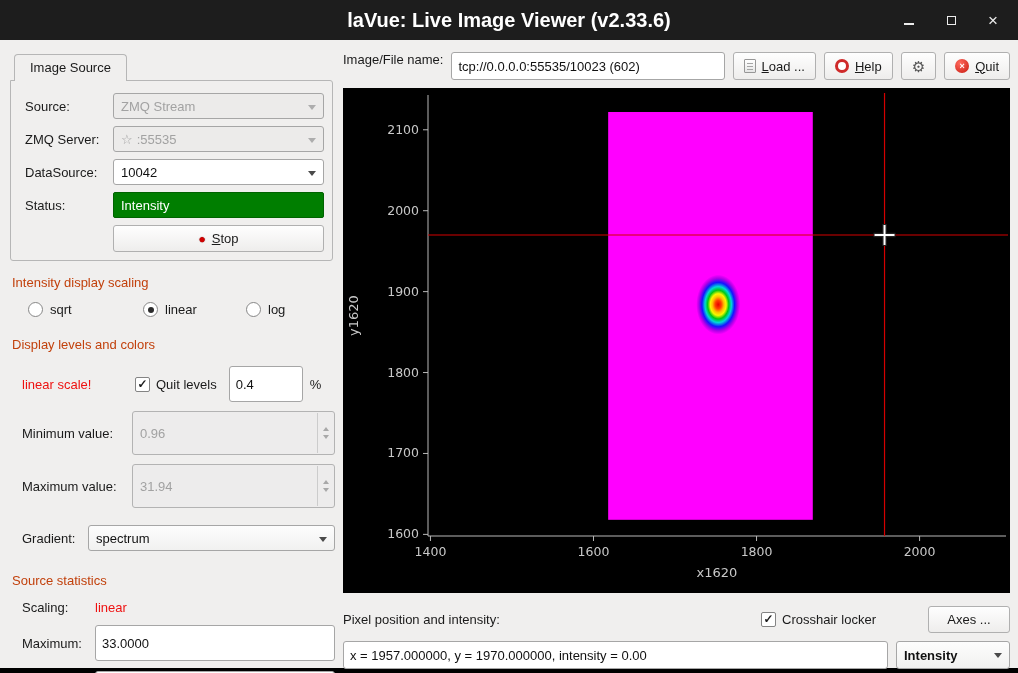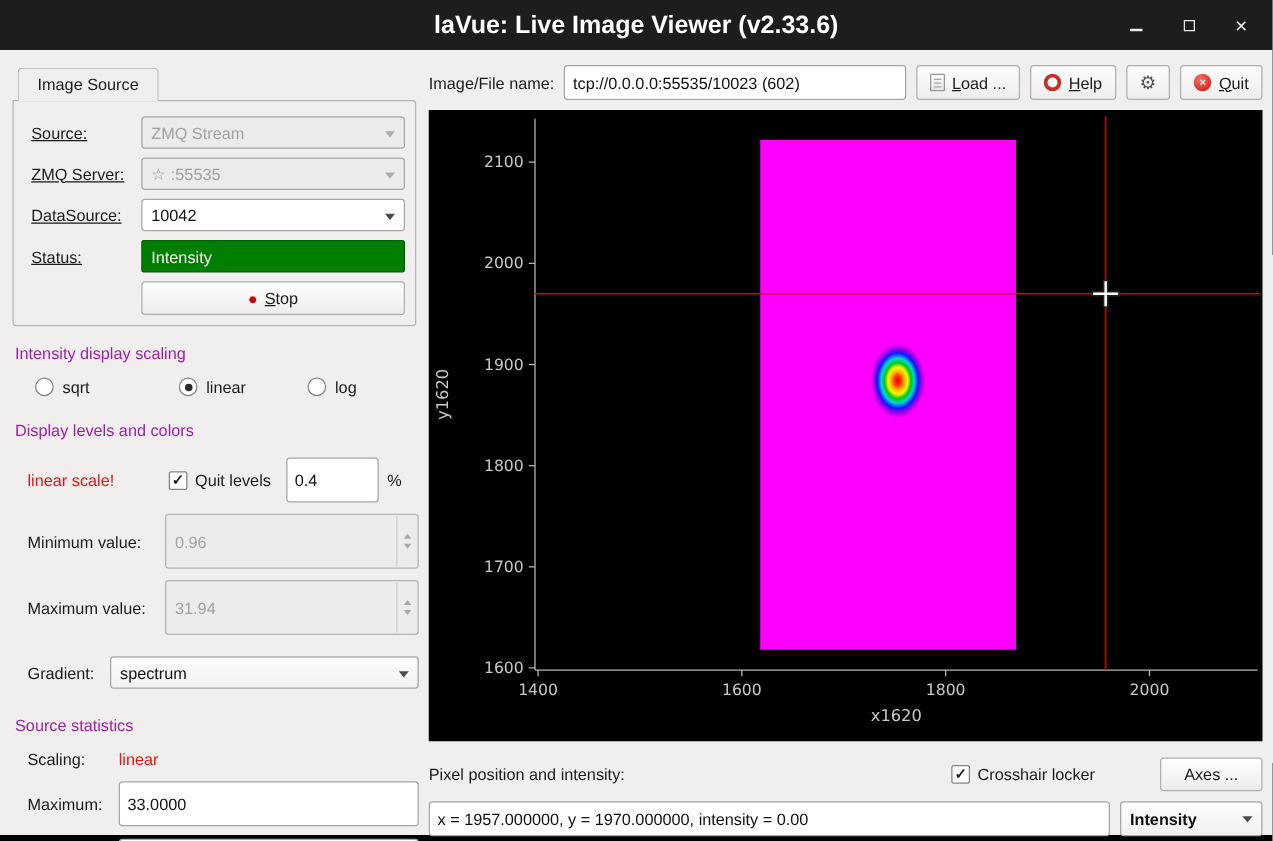--- a/index.html
+++ b/index.html
@@ -17,37 +17,37 @@
   .glyph-close { color:#ececec; font-size:17px; line-height:1; }
 
   .main { flex:1; display:flex; align-items:flex-start; }
 
   
   .left-panel { width:335px; flex:none; padding:14px 0 0 10px; }
   .tab { display:inline-block; padding:5px 15px 6px; border:1px solid #b6b6b6; border-bottom:none; border-radius:4px 4px 0 0; background:#f0efee; margin-left:4px; position:relative; z-index:2; }
   .tabpanel { width:323px; border:1px solid #b6b6b6; border-radius:0 3px 3px 3px; margin-top:-1px; background:#f0efee; padding:12px 8px 8px 12px; position:relative; z-index:1; }
   .frow { display:grid; grid-template-columns:90px 1fr; align-items:center; margin-bottom:7px; }
   .frow:last-child { margin-bottom:0; }
-  .frow > label { padding-left:2px;text-decoration:underline; }
+  .frow > label { padding-left:2px; }
 
   .combo { position:relative; height:26px; border:1px solid #a6a6a6; border-radius:3px; background:linear-gradient(#fdfdfd,#f1f1f0); padding:0 20px 0 7px; display:flex; align-items:center; gap:4px; overflow:hidden; white-space:nowrap; color:#111; }
   .combo .arrow { position:absolute; right:7px; top:11px; width:0; height:0; border-left:4px solid transparent; border-right:4px solid transparent; border-top:5px solid #4a4a4a; }
   .combo.disabled { background:#ecebea; color:#a2a2a2; }
   .combo.disabled .arrow { border-top-color:#adadad; }
   .combo.editable { background:#fff; }
 
   .textinput { height:36px; width:100%; border:1px solid #a6a6a6; border-radius:3px; background:#fff; padding:0 6px; font-family:inherit; font-size:13px; color:#111; }
   .status-box { height:26px; background:#007e00; border:1px solid #006300; border-radius:2px; color:#fff; display:flex; align-items:center; padding:0 7px; }
 
   .btn { height:27px; border:1px solid #b0b0b0; border-radius:3px; background:linear-gradient(#fefefe,#eeedec); display:inline-flex; align-items:center; justify-content:center; gap:6px; padding:0 10px; font-family:inherit; font-size:13px; color:#1a1a1a; white-space:nowrap; cursor:default; }
   .mnemonic { display:inline-block; }
   .mnemonic::first-letter { text-decoration:underline; }
   .stop-dot { color:#d00000; font-size:12px; text-shadow:0 0 1px #600; }
 
-  .section-title { margin-left:2px; color:#a21caf; }
+  .section-title { margin-left:2px; color:#c2410c; }
   .sec-scaling { margin-top:14px; }
   .sec-levels  { margin-top:20px; }
   .sec-stats   { margin-top:22px; }
 
   .radio-row { display:flex; padding-left:18px; margin-top:12px; align-items:center; }
   .radio { display:flex; align-items:center; gap:7px; }
   .radio:nth-child(1){ width:115px; } .radio:nth-child(2){ width:103px; }
   .radio .dot { width:15px; height:15px; border-radius:50%; border:1px solid #878787; background:#fff; position:relative; flex:none; }
   .radio.on .dot::after { content:""; position:absolute; left:3.5px; top:3.5px; width:6px; height:6px; border-radius:50%; background:#2b2b2b; }
 
@@ -65,21 +65,21 @@
   .spin .arrows { position:absolute; right:1px; top:1px; bottom:1px; width:16px; display:flex; flex-direction:column; align-items:center; justify-content:center; gap:4px; border-left:1px solid #cccccc; }
   .spin .arrows i { display:block; width:0; height:0; border-left:3.5px solid transparent; border-right:3.5px solid transparent; }
   .spin .arrows .up { border-bottom:4.5px solid #a8a8a8; }
   .spin .arrows .down { border-top:4.5px solid #a8a8a8; }
 
   .stats-row { display:grid; grid-template-columns:73px 1fr; align-items:center; padding-left:12px; margin-top:10px; }
   .red-val { color:#ee1111; }
 
   
   .right-panel { flex:1; padding:12px 8px 0 8px; min-width:0; }
-  .toolbar { display:flex; align-items:center; gap:8px; }
+  .toolbar { display:flex; gap:8px; }
   .toolbar .tlabel { flex:none; }
   .file-input { flex:1; min-width:0; height:28px; }
   .toolbar .btn { height:28px; flex:none; }
   .icon-doc { width:12px; height:14px; background:linear-gradient(#fff,#e6e6e6); border:1px solid #979797; border-radius:1px; position:relative; flex:none; }
   .icon-doc::after { content:""; position:absolute; left:2px; top:3px; width:6px; height:1px; background:#a5a5a5; box-shadow:0 3px 0 #a5a5a5, 0 6px 0 #a5a5a5; }
   .icon-help { width:14px; height:14px; border-radius:50%; border:3.5px solid #cf2a2a; background:#fff; flex:none; }
   .gear { font-size:15px; color:#555; line-height:1; }
   .icon-quit { width:14px; height:14px; border-radius:50%; background:radial-gradient(circle at 35% 30%, #ff6a5e, #c81a10); color:#fff; font-size:9px; font-weight:bold; display:flex; align-items:center; justify-content:center; flex:none; }
   .icon-quit span { line-height:1; }
 

